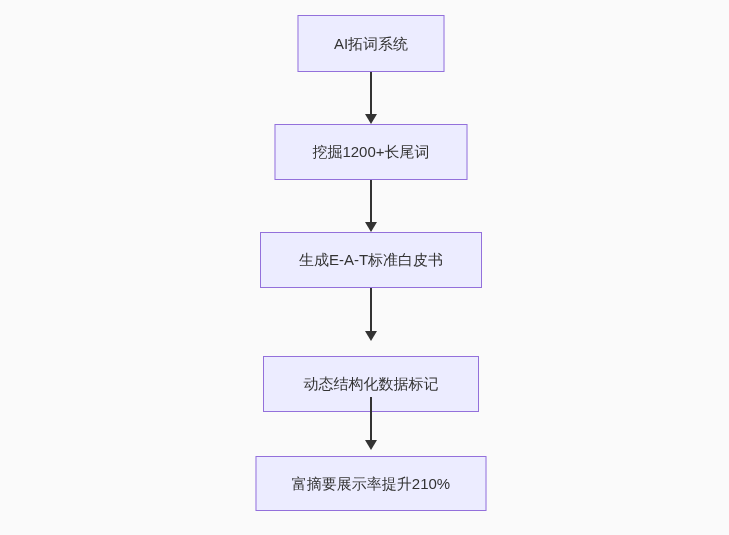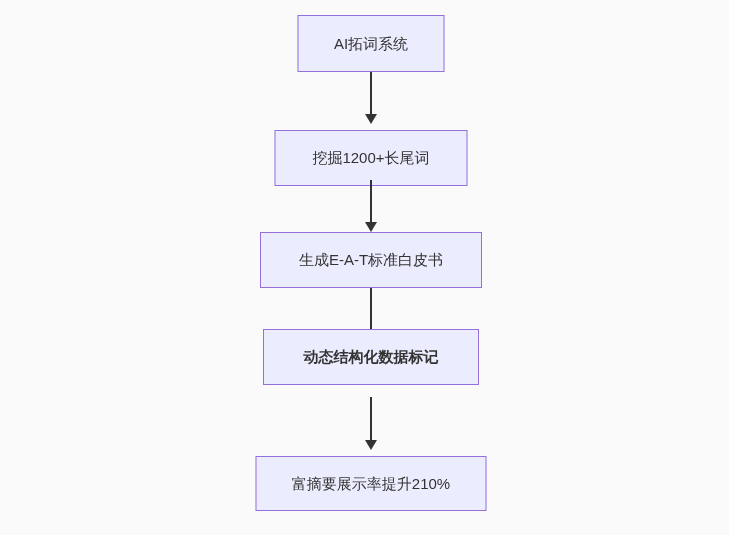--- a/index.html
+++ b/index.html
@@ -55,39 +55,39 @@
 
   <div class="node" style="top:15px; width:147px; height:57px;">
     <span>AI拓词系统</span>
   </div>
 
   <div class="edge" style="top:72px; height:52px;">
     <div class="shaft"></div>
     <div class="head"></div>
   </div>
 
-  <div class="node" style="top:124px; width:193px; height:56px;margin-top:6px;">
+  <div class="node" style="top:124px; width:193px; height:56px;">
     <span>挖掘1200+长尾词</span>
   </div>
 
   <div class="edge" style="top:180px; height:52px;">
     <div class="shaft"></div>
     <div class="head"></div>
   </div>
 
   <div class="node" style="top:232px; width:222px; height:56px;align-items:center;">
     <span>生成E-A-T标准白皮书</span>
   </div>
 
   <div class="edge" style="top:288px; height:53px;">
     <div class="shaft"></div>
     <div class="head"></div>
   </div>
 
-  <div class="node" style="top:329px; width:216px; height:56px;font-weight:bold;">
+  <div class="node" style="top:356px; width:216px; height:56px;">
     <span>动态结构化数据标记</span>
   </div>
 
   <div class="edge" style="top:397px; height:53px;">
     <div class="shaft"></div>
     <div class="head"></div>
   </div>
 
   <div class="node" style="top:456px; width:231px; height:55px;">
     <span>富摘要展示率提升210%</span>

